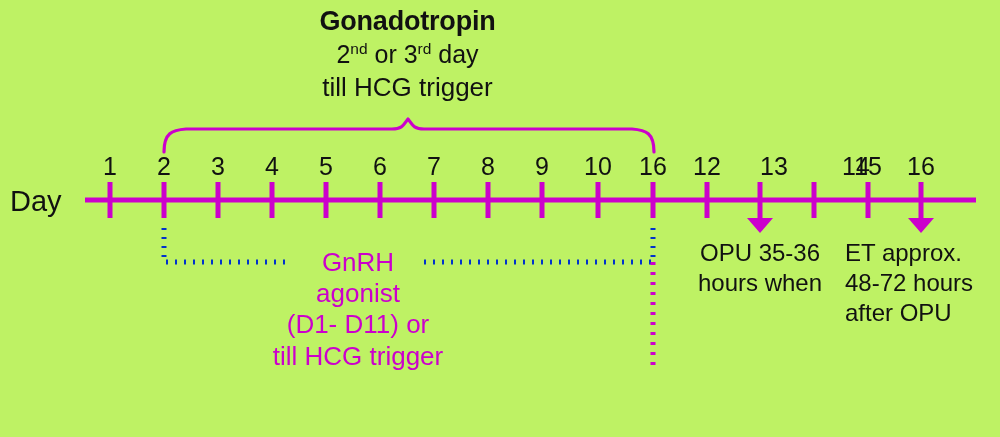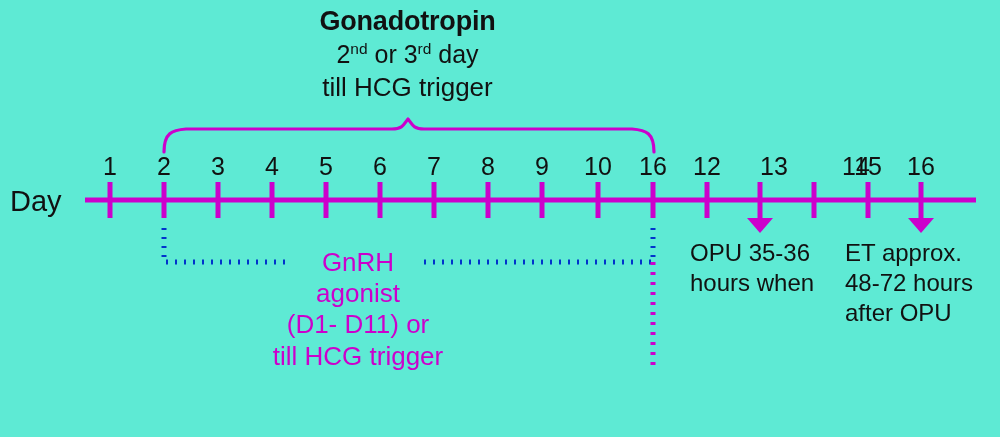--- a/index.html
+++ b/index.html
@@ -10,21 +10,21 @@
   }
   body {
     font-family: "Liberation Sans", sans-serif;
     color: #111111;
   }
   #canvas {
     position: relative;
     width: 1000px;
     height: 437px;
     overflow: hidden;
-    background: #5eead4;
+    background: #bef264;
   }
   #diagram-svg {
     position: absolute;
     left: 0;
     top: 0;
     width: 1000px;
     height: 437px;
   }
   .txt {
     position: absolute;
@@ -90,20 +90,21 @@
     font-size: 26px;
     color: #CC00CC;
     line-height: 1.2;
   }
 
   
   #opu-note {
     left: 690px;
     top: 238px;
     width: 140px;
+    text-align: center;
     white-space: normal;
     font-size: 24px;
     color: #111111;
     line-height: 1.25;
   }
 
   
   #et-note {
     left: 845px;
     top: 238px;

